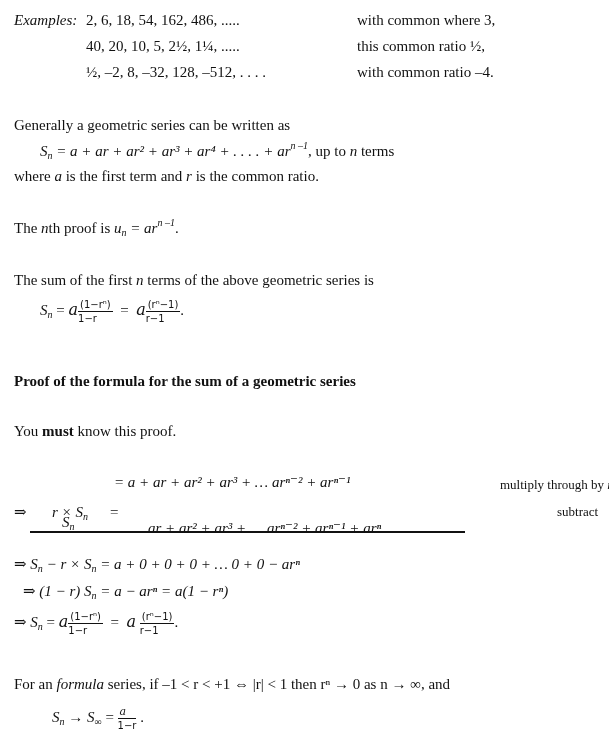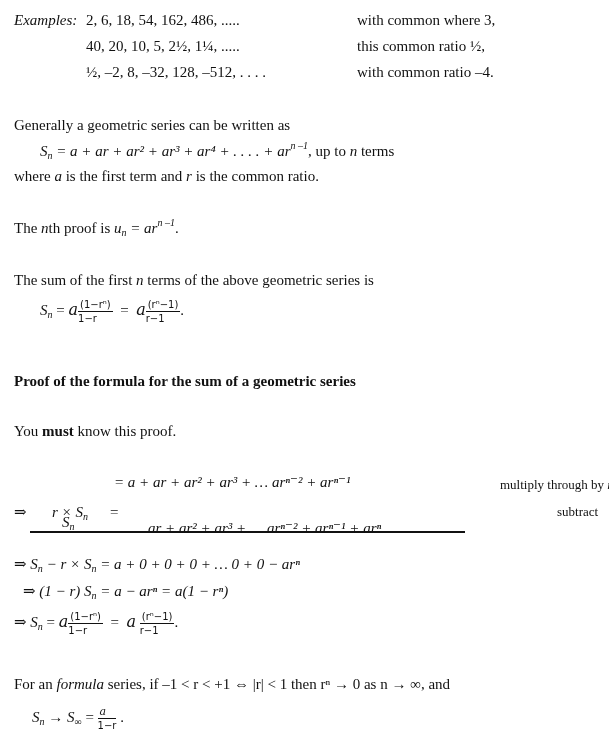--- a/index.html
+++ b/index.html
@@ -79,17 +79,17 @@
 </div>
 <div class="abs" style="left:14px;top:612px;">
   <i>⇒  S</i><sub class="it">n</sub> =
   <span class="cambria">a</span><span class="frac"><span class="num">(1−rⁿ)</span><span class="den">1−r</span></span>
   &nbsp;=&nbsp; <span class="cambria">a</span> <span class="frac"><span class="num">(rⁿ−1)</span><span class="den">r−1</span></span>.
 </div>
 
 <div class="abs" style="left:14px;top:677px;">
   <span>For an</span> <i>formula</i> <span>series, if  –1 &lt; r &lt; +1  ⇔  |r| &lt; 1  then  rⁿ → 0   as  n → ∞, and</span>
 </div>
-<div class="abs" style="left:32px;top:706px;">
+<div class="abs" style="left:52px;top:706px;">
   <i>S</i><sub class="it">n</sub> <span>→</span>
   <i>S</i><sub>∞</sub> =
   <span class="frac"><span class="num cambria" style="font-size:11px">a</span><span class="den">1−r</span></span> .
 </div>
 
 </body></html>

